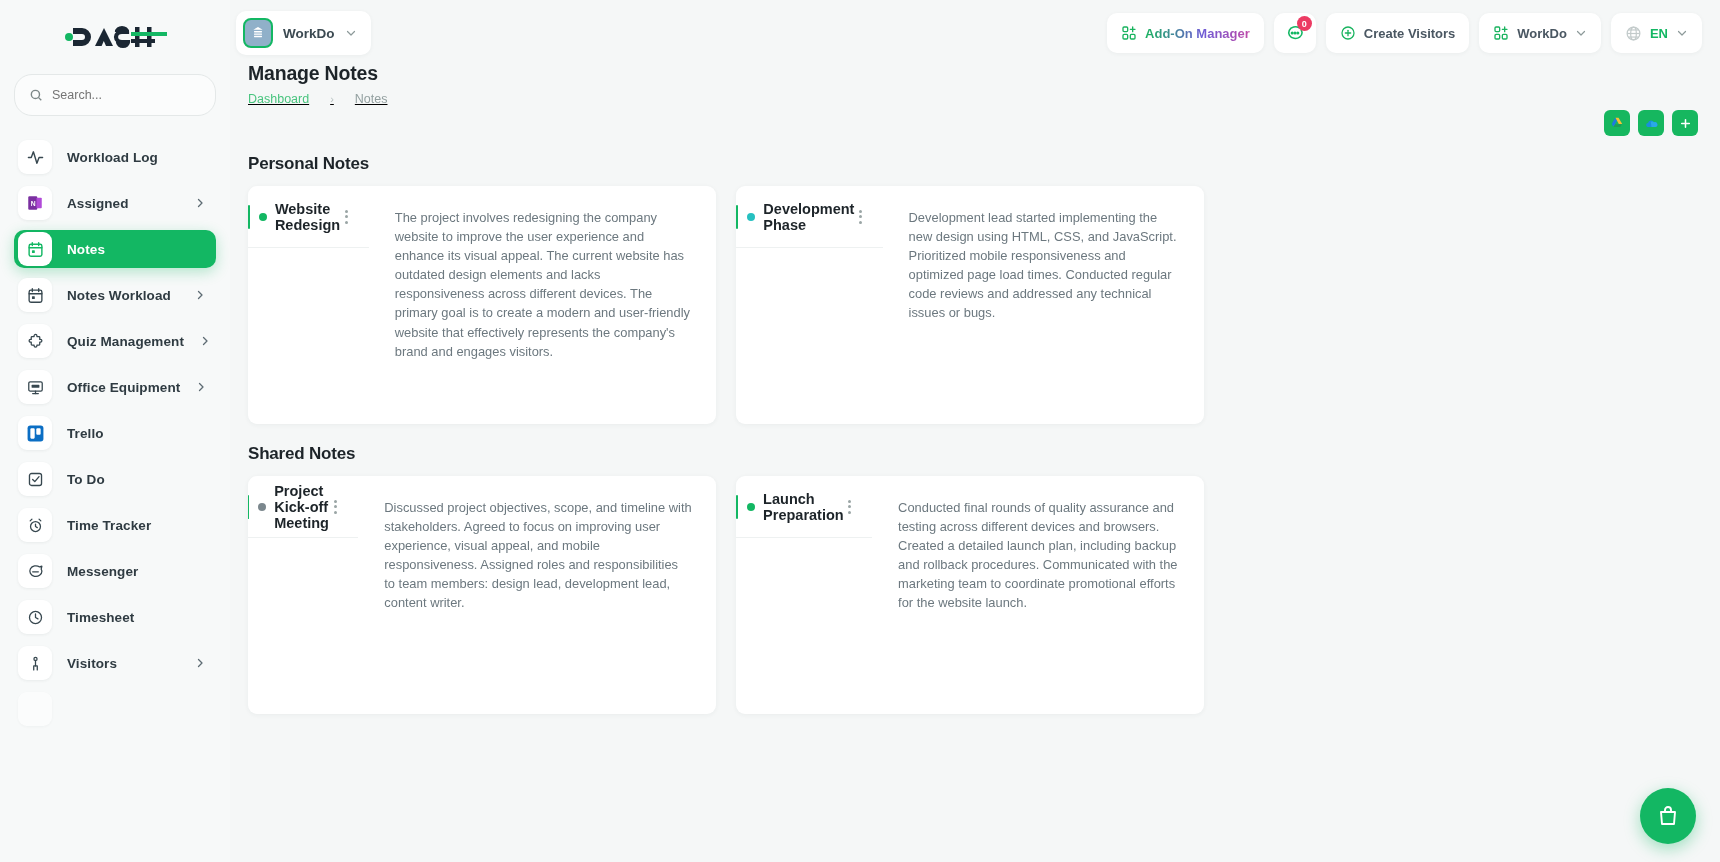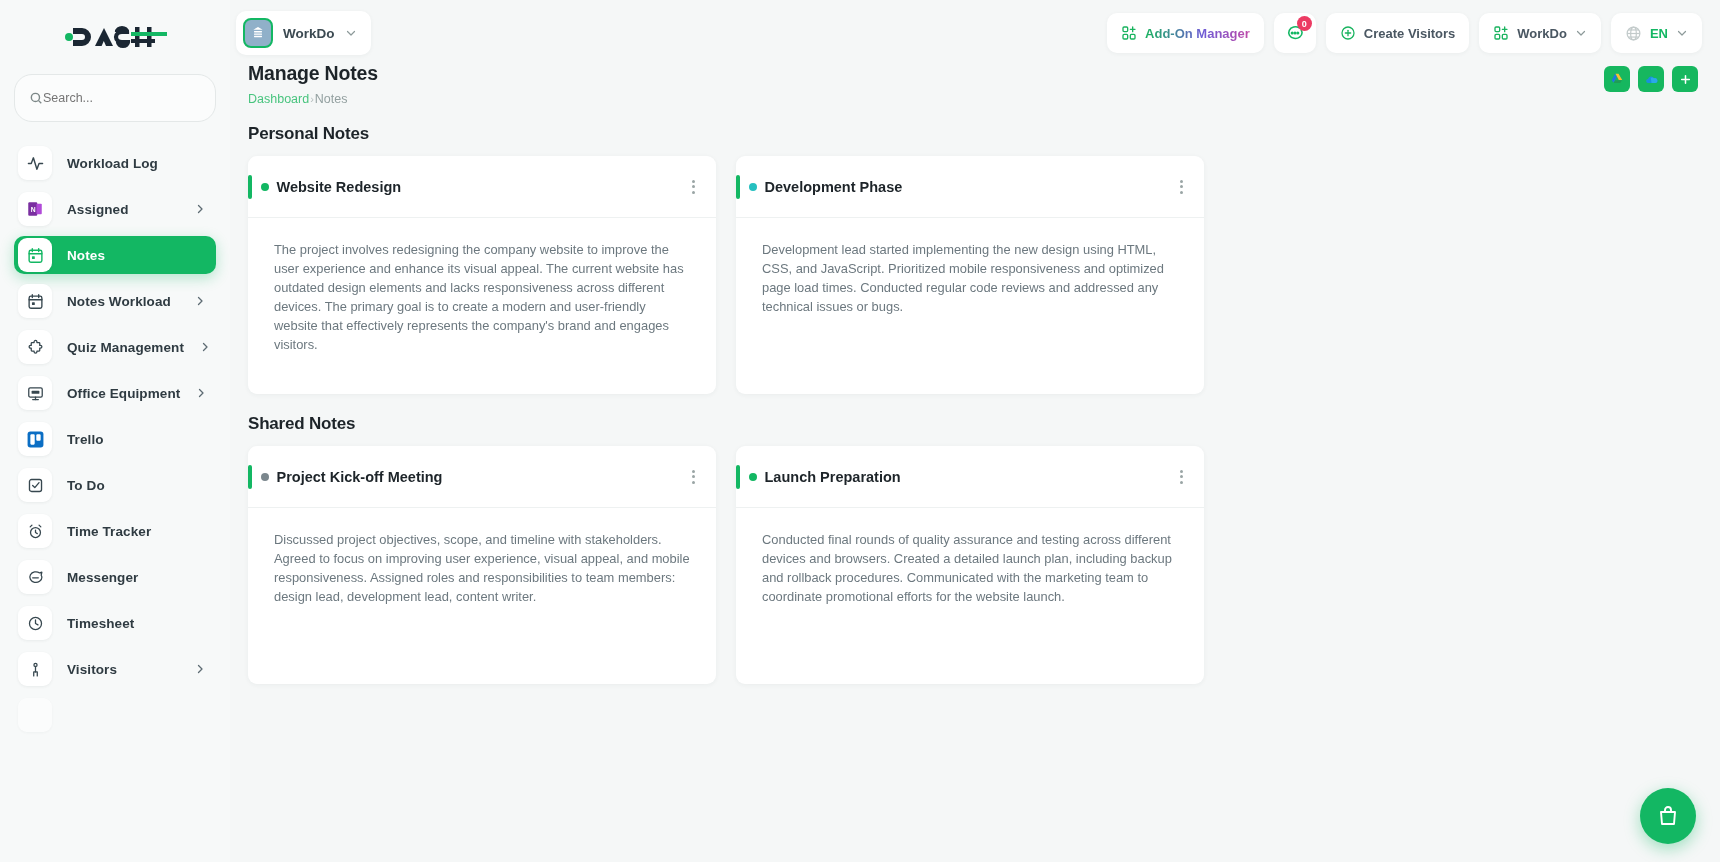--- a/index.html
+++ b/index.html
@@ -20,23 +20,23 @@
     position: relative;
     overflow: hidden;
   }
   .logo-wrap {
     height: 74px;
     display: flex; align-items: center; justify-content: center;
   }
   .logo { display: flex; align-items: center; }
   .search-wrap { padding: 0 14px 10px 14px; }
   .search-box {
-    height: 48px; border: 1px solid #e4e8e8; border-radius: 18px;
+    height: 42px; border: 1px solid #e4e8e8; border-radius: 18px;
     background: #fbfcfc; display: flex; align-items: center;
-    padding: 0 14px; 
+    padding: 0 14px; gap: 9px;
   }
   .search-box svg { flex: 0 0 14px; }
   .search-input {
     border: none; outline: none; background: transparent;
     font-family: "Liberation Sans", sans-serif;
     font-size: 12.5px; color: #8a9393; width: 100%;
   }
   .nav {
     flex: 1; padding: 12px 14px 0 14px;
     overflow: hidden;
@@ -118,23 +118,24 @@
     display: flex; align-items: center; justify-content: center;
     padding: 0 3px;
   }
   .lang-val { color: #13b763; font-weight: 700; font-size: 13px; }
 
   
   .page-head {
     padding: 0 22px 0 18px;
     display: flex; align-items: flex-start;
     margin-top: -4px;
+    flex-direction: column;
   }
   .page-title { font-size: 19.5px; font-weight: 700; color: #1d2429; letter-spacing:-.2px;}
-  .crumbs { margin-top: 7px; display: flex; align-items: center; gap: 1px; font-size: 12.5px; }
+  .crumbs { margin-top: 7px; display: flex; align-items: center; gap: 21px; font-size: 12.5px; text-decoration: underline; }
   .crumb-link { color: #48c47e; cursor: pointer; }
   .crumb-sep { color: #b5bfbf; font-size: 11px; }
   .crumb-cur { color: #93a0a0; }
   .head-actions { margin-left: auto; display: flex; gap: 8px; margin-top: 4px; }
   .gbtn {
     width: 26px; height: 26px; border-radius: 6px; background: #16b75f;
     display: flex; align-items: center; justify-content: center;
     cursor: pointer; border: none;
   }
 
@@ -142,21 +143,21 @@
   .content { padding: 18px 22px 0 18px; }
   .sec-title {
     font-size: 17px; font-weight: 700; color: #1d2429;
     margin-bottom: 12px; letter-spacing: -.2px;
   }
   .cards { display: flex; gap: 20px; margin-bottom: 20px; }
   .note-card {
     width: 468px; min-height: 238px;
     background: #ffffff; border-radius: 9px;
     box-shadow: 0 1px 5px rgba(40,60,60,0.055);
-    display: flex; flex-direction: column;
+    display: flex; flex-direction: row;
   }
   .note-head {
     height: 62px; display: flex; align-items: center;
     padding: 0 18px 0 0; border-bottom: 1px solid #eef1f1;
     position: relative;
   }
   .note-bar {
     width: 3.5px; height: 24px; background: #13b763;
     border-radius: 2px; margin-right: 9px;
   }

